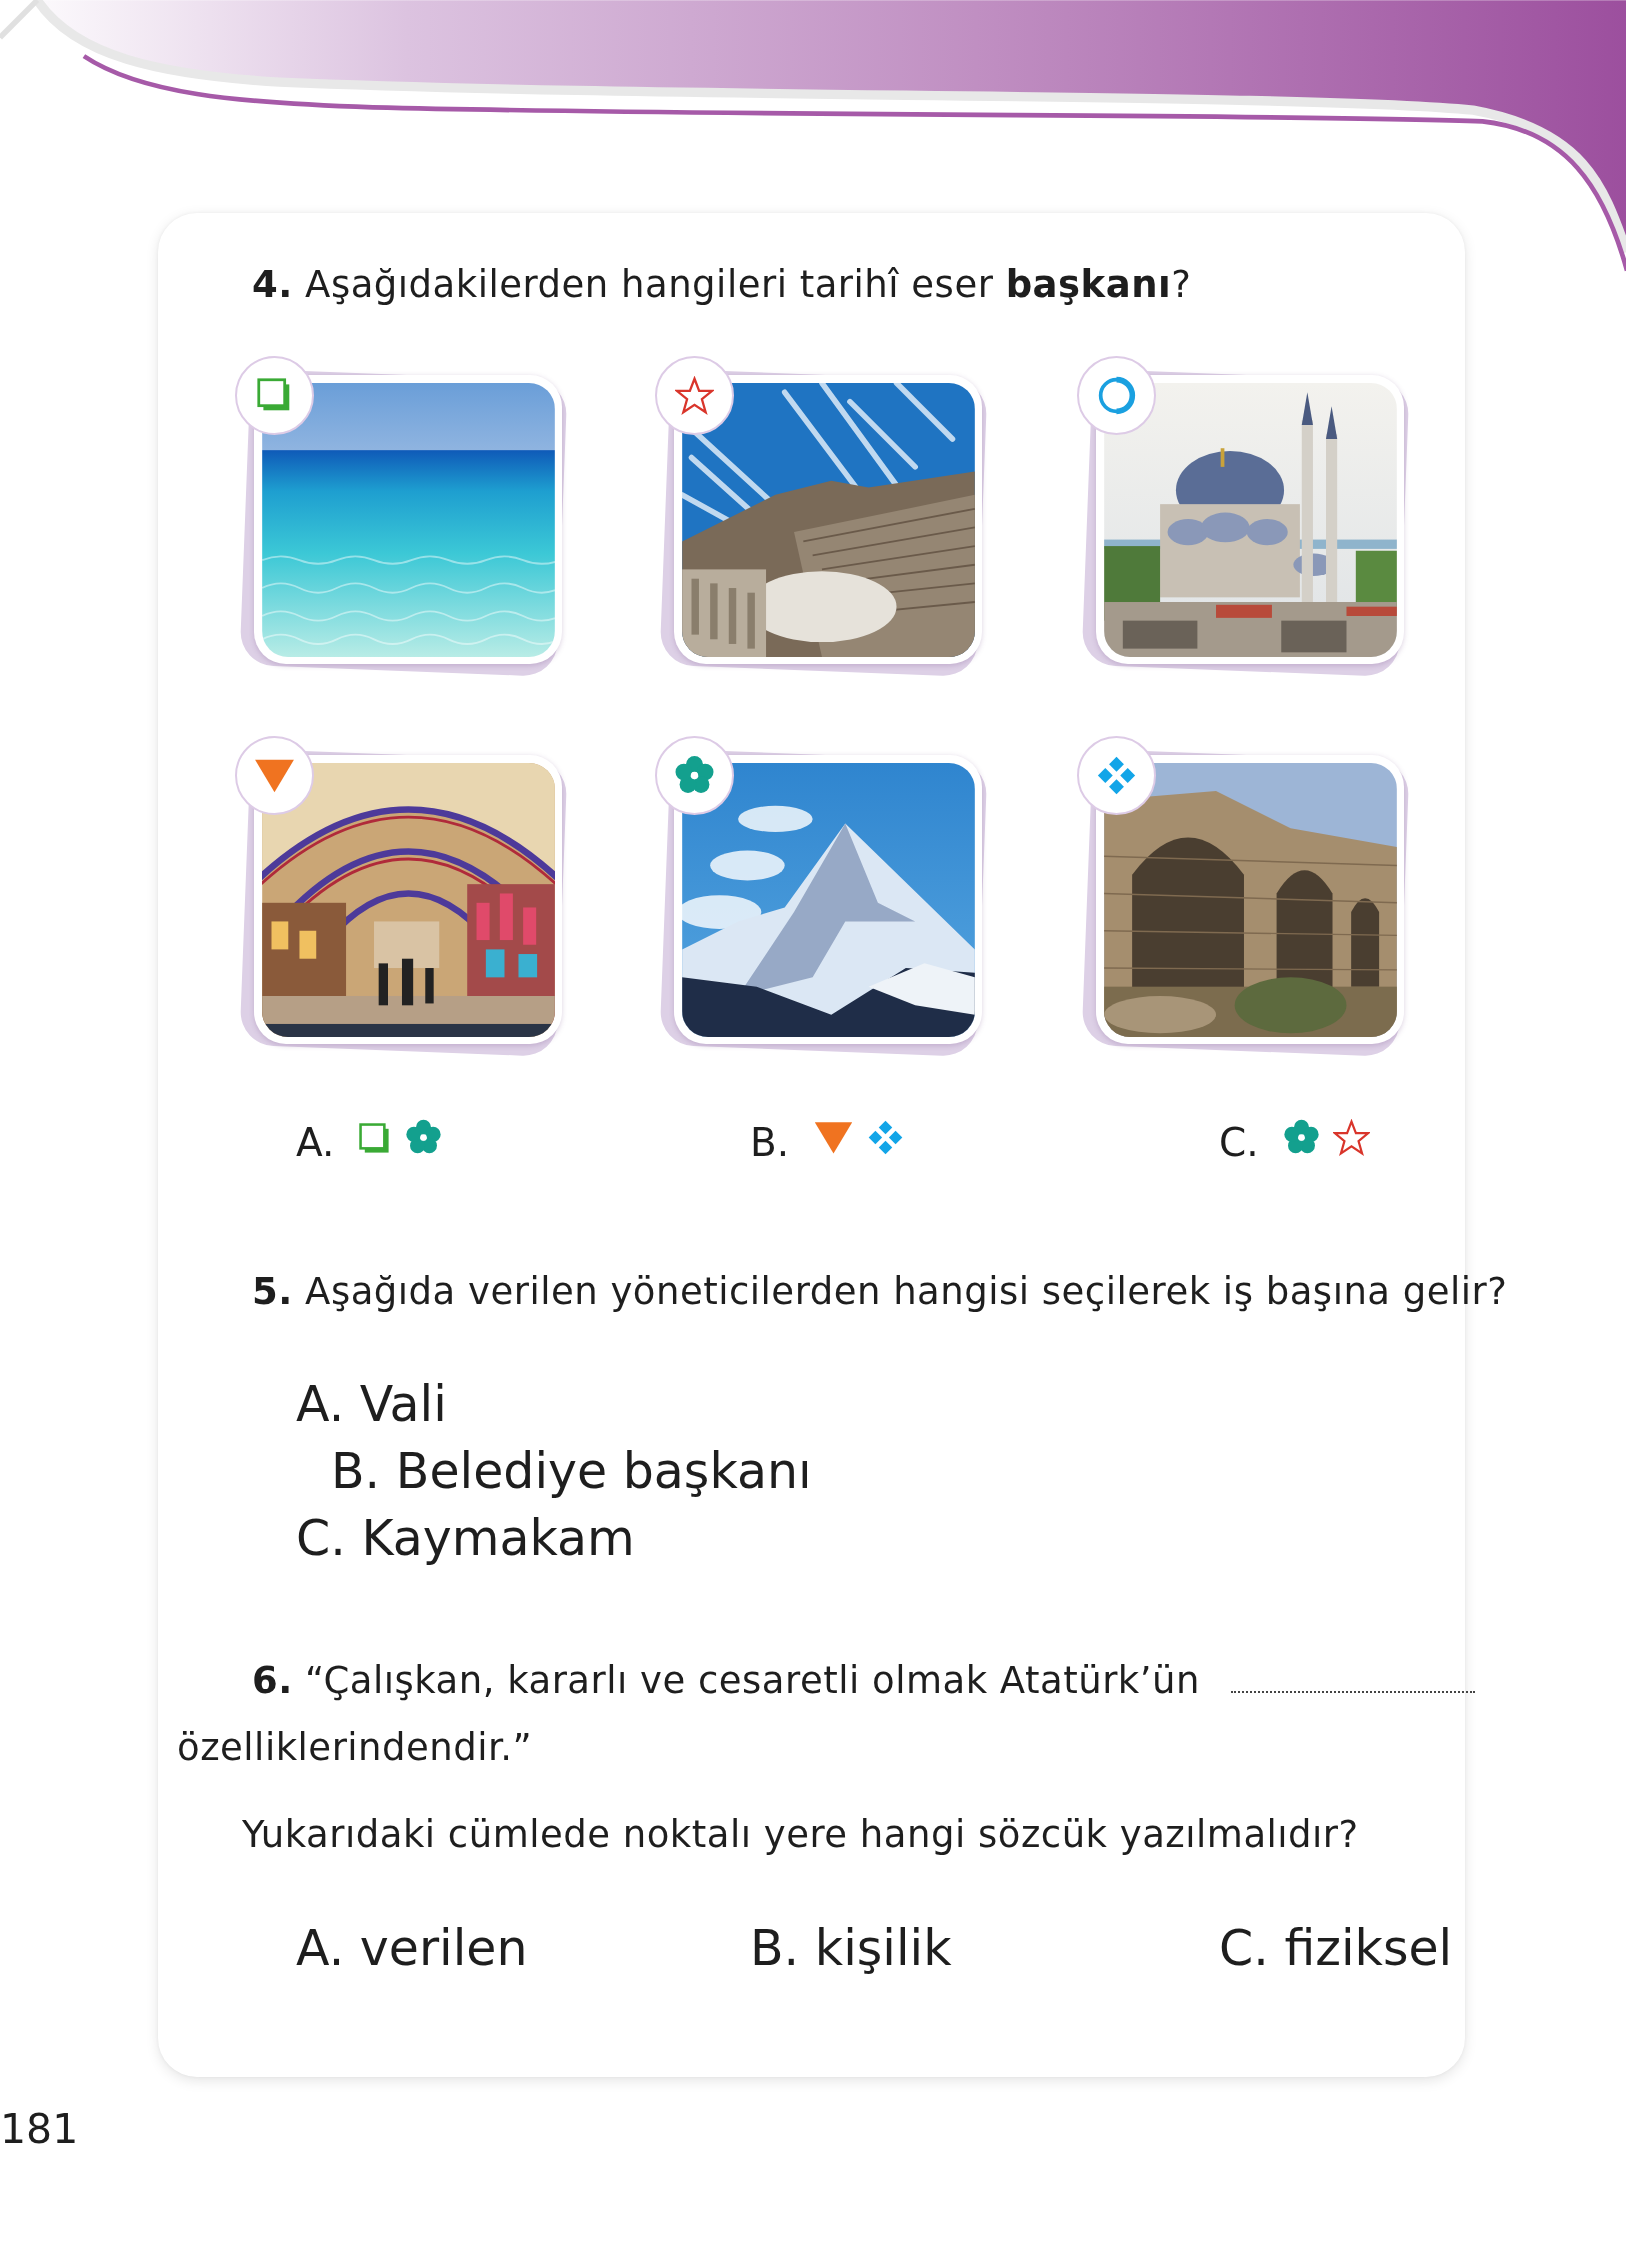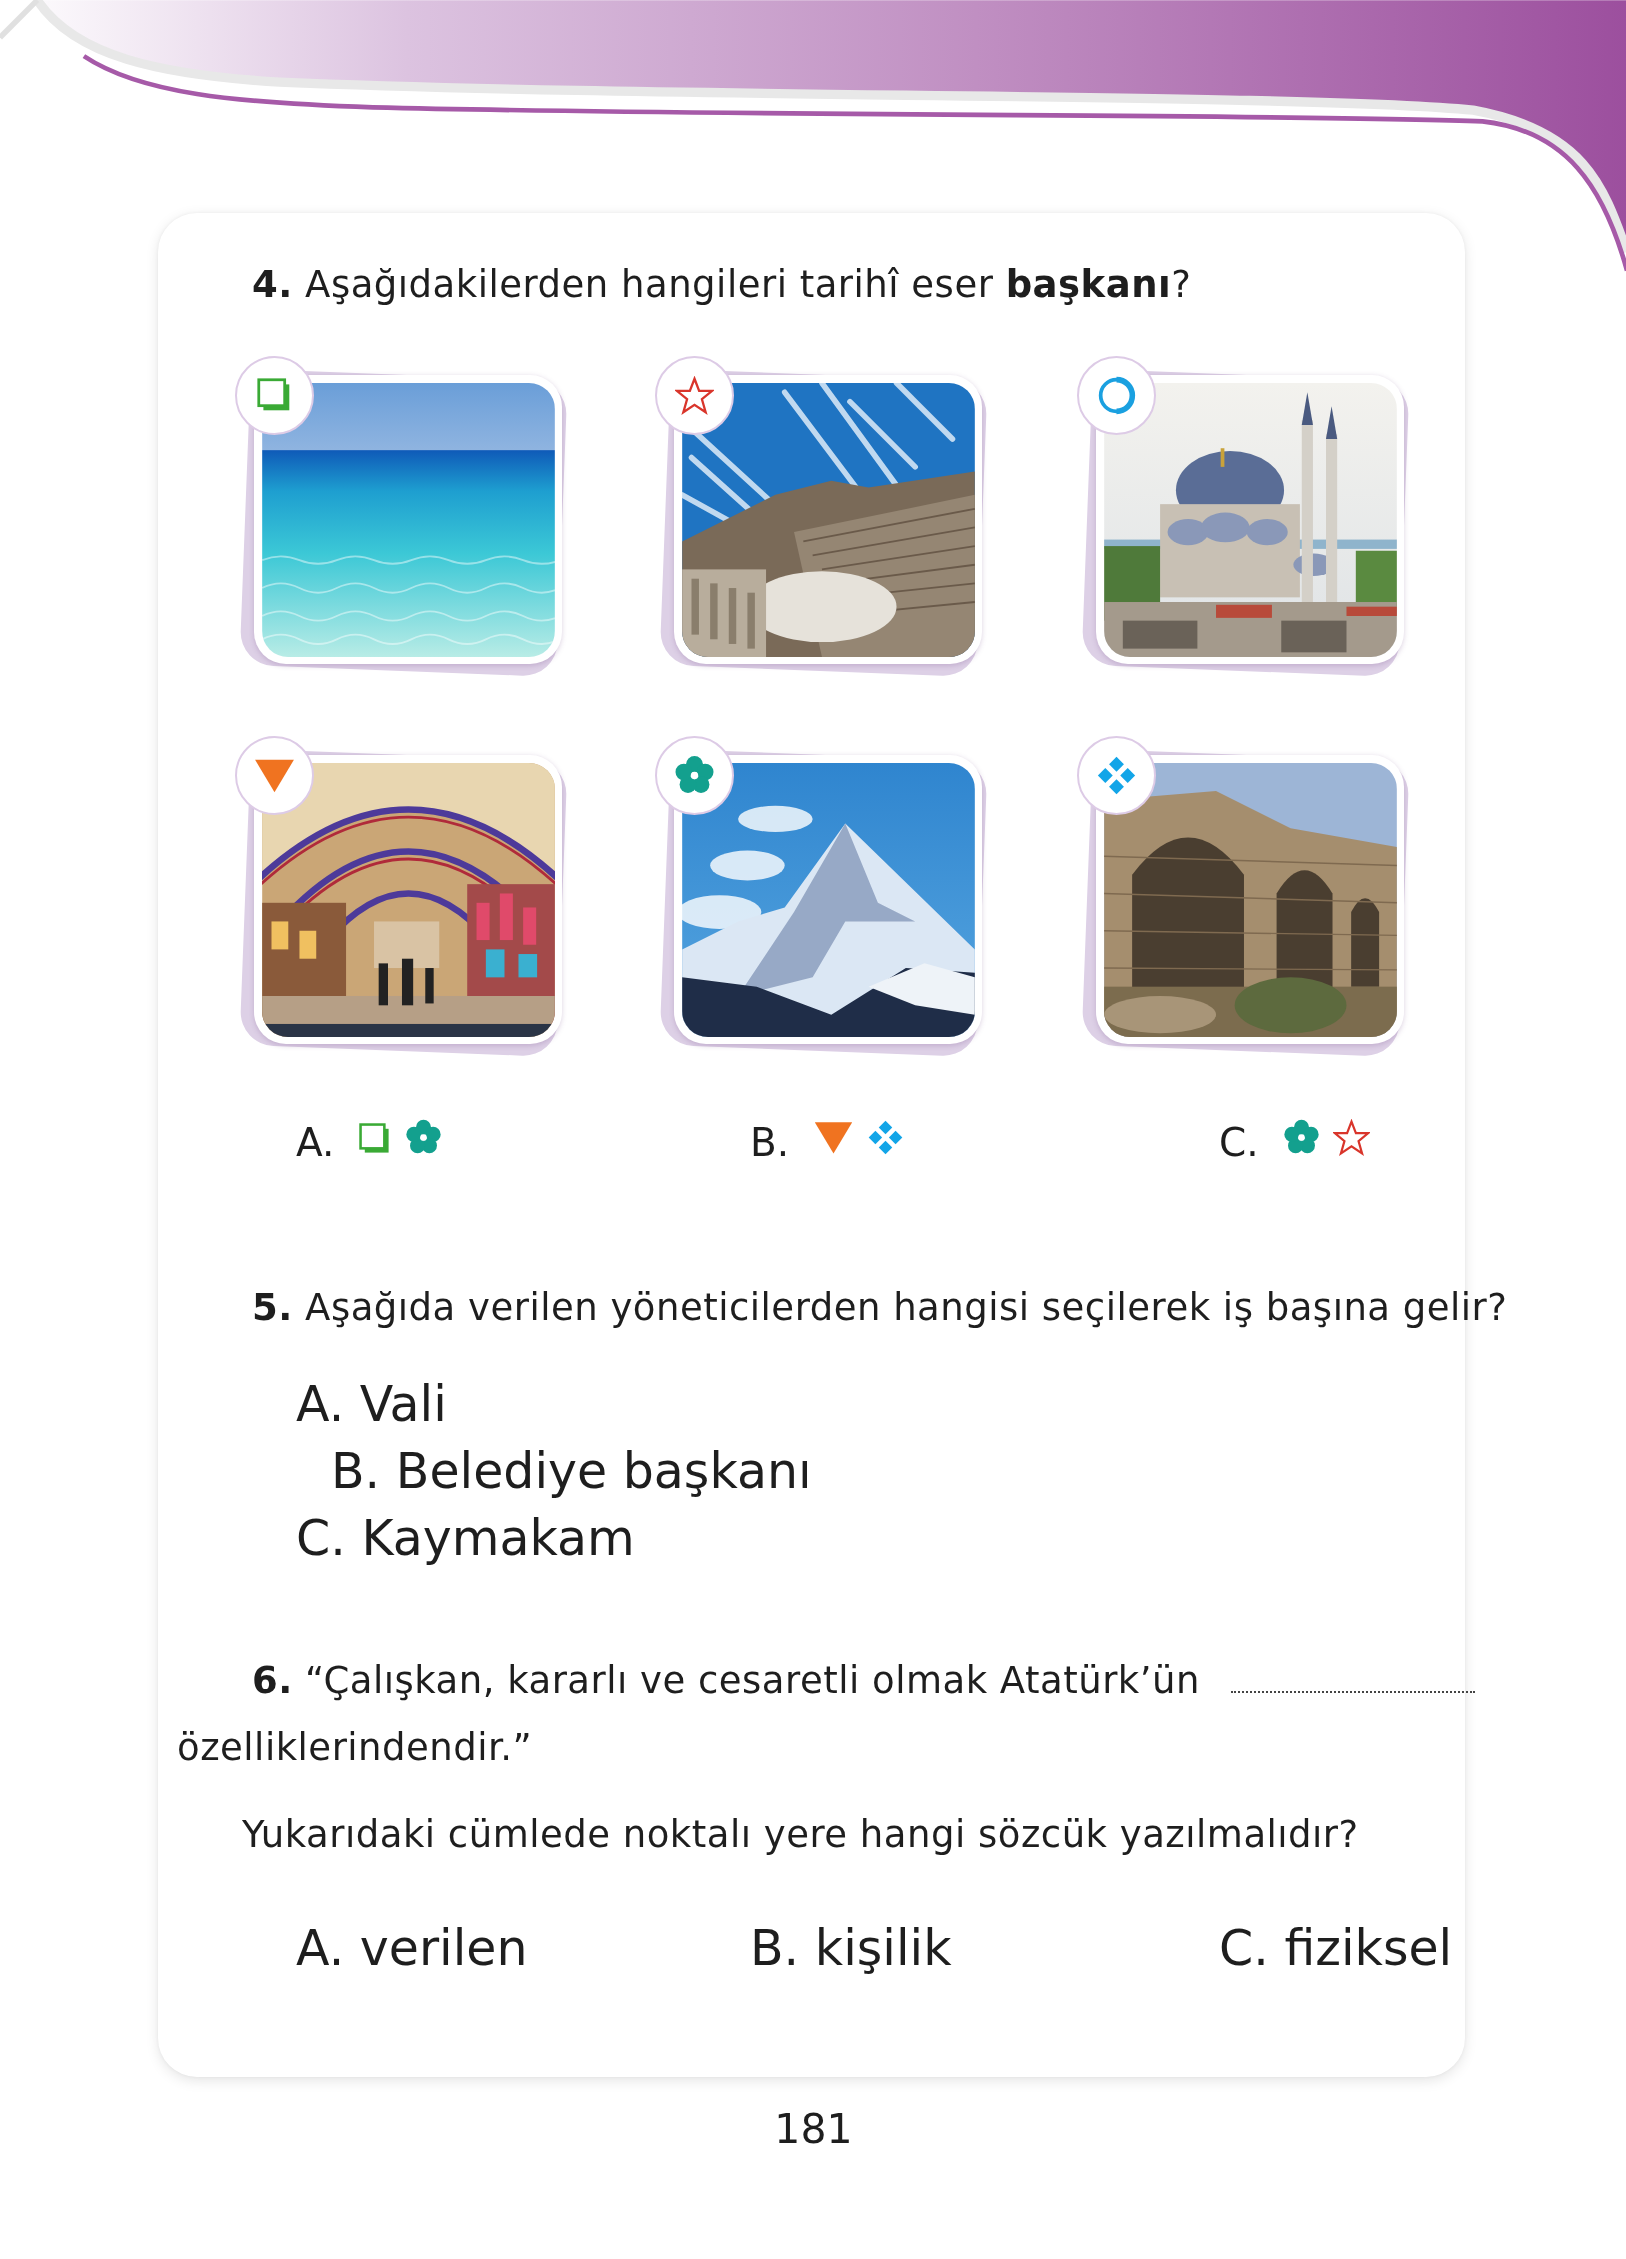--- a/index.html
+++ b/index.html
@@ -43,21 +43,21 @@
     border-radius:50%; background:#fff; border:2.8px solid #ddcbe6;
     display:flex; align-items:center; justify-content:center;
   }
   .opt-row { position:absolute; font-size:39px; white-space:nowrap; display:flex; align-items:center; }
   .opt-row .sym { display:inline-block; margin-left:13px; }
   .plain-opt { position:absolute; font-size:49px; white-space:nowrap; }
   .dots {
     display:inline-block; width:244px; border-bottom:2.8px dotted #444; margin-left:18.6px; vertical-align:baseline;
   }
   .page-num {
-    position:absolute; left:0; width:1627px; top:2105px; text-align:center; font-size:41px;
+    position:absolute; left:0; width:1627px; top:2105px; text-align:left; font-size:41px;
   }
 </style>
 </head>
 <body>
 
 <svg class="ribbon" viewBox="0 0 1745 300" width="1627" height="280">
   <defs>
     <linearGradient id="rg" x1="0" y1="0" x2="1" y2="0">
       <stop offset="0" stop-color="#ffffff"></stop>
       <stop offset="0.25" stop-color="#dcc3e0"></stop>
@@ -378,21 +378,21 @@
       <circle cx="22" cy="22" r="4" fill="#fff"></circle>
     </svg>
   </span>
   <span class="sym">
     <svg width="37" height="37" viewBox="0 0 42 42">
       <polygon points="21,3 26,16 40,16 29,25 33,39 21,31 9,39 13,25 2,16 16,16" fill="#fff" stroke="#d9352b" stroke-width="2.5"></polygon>
     </svg>
   </span>
 </div>
 
-<div class="q-title" style="left:252px; top:1270px;margin-top:16px;">
+<div class="q-title" style="left:252px; top:1270px;">
   <span class="q-num">5.</span>
   <span>Aşağıda verilen yöneticilerden hangisi seçilerek iş başına gelir?</span>
 </div>
 <div class="plain-opt" style="left:296px; top:1376px;">
   <span>A.</span>
   <span>Vali</span>
 </div>
 <div class="plain-opt" style="left:296px; top:1443px;margin-left:35px;">
   <span>B.</span>
   <span>Belediye başkanı</span>

